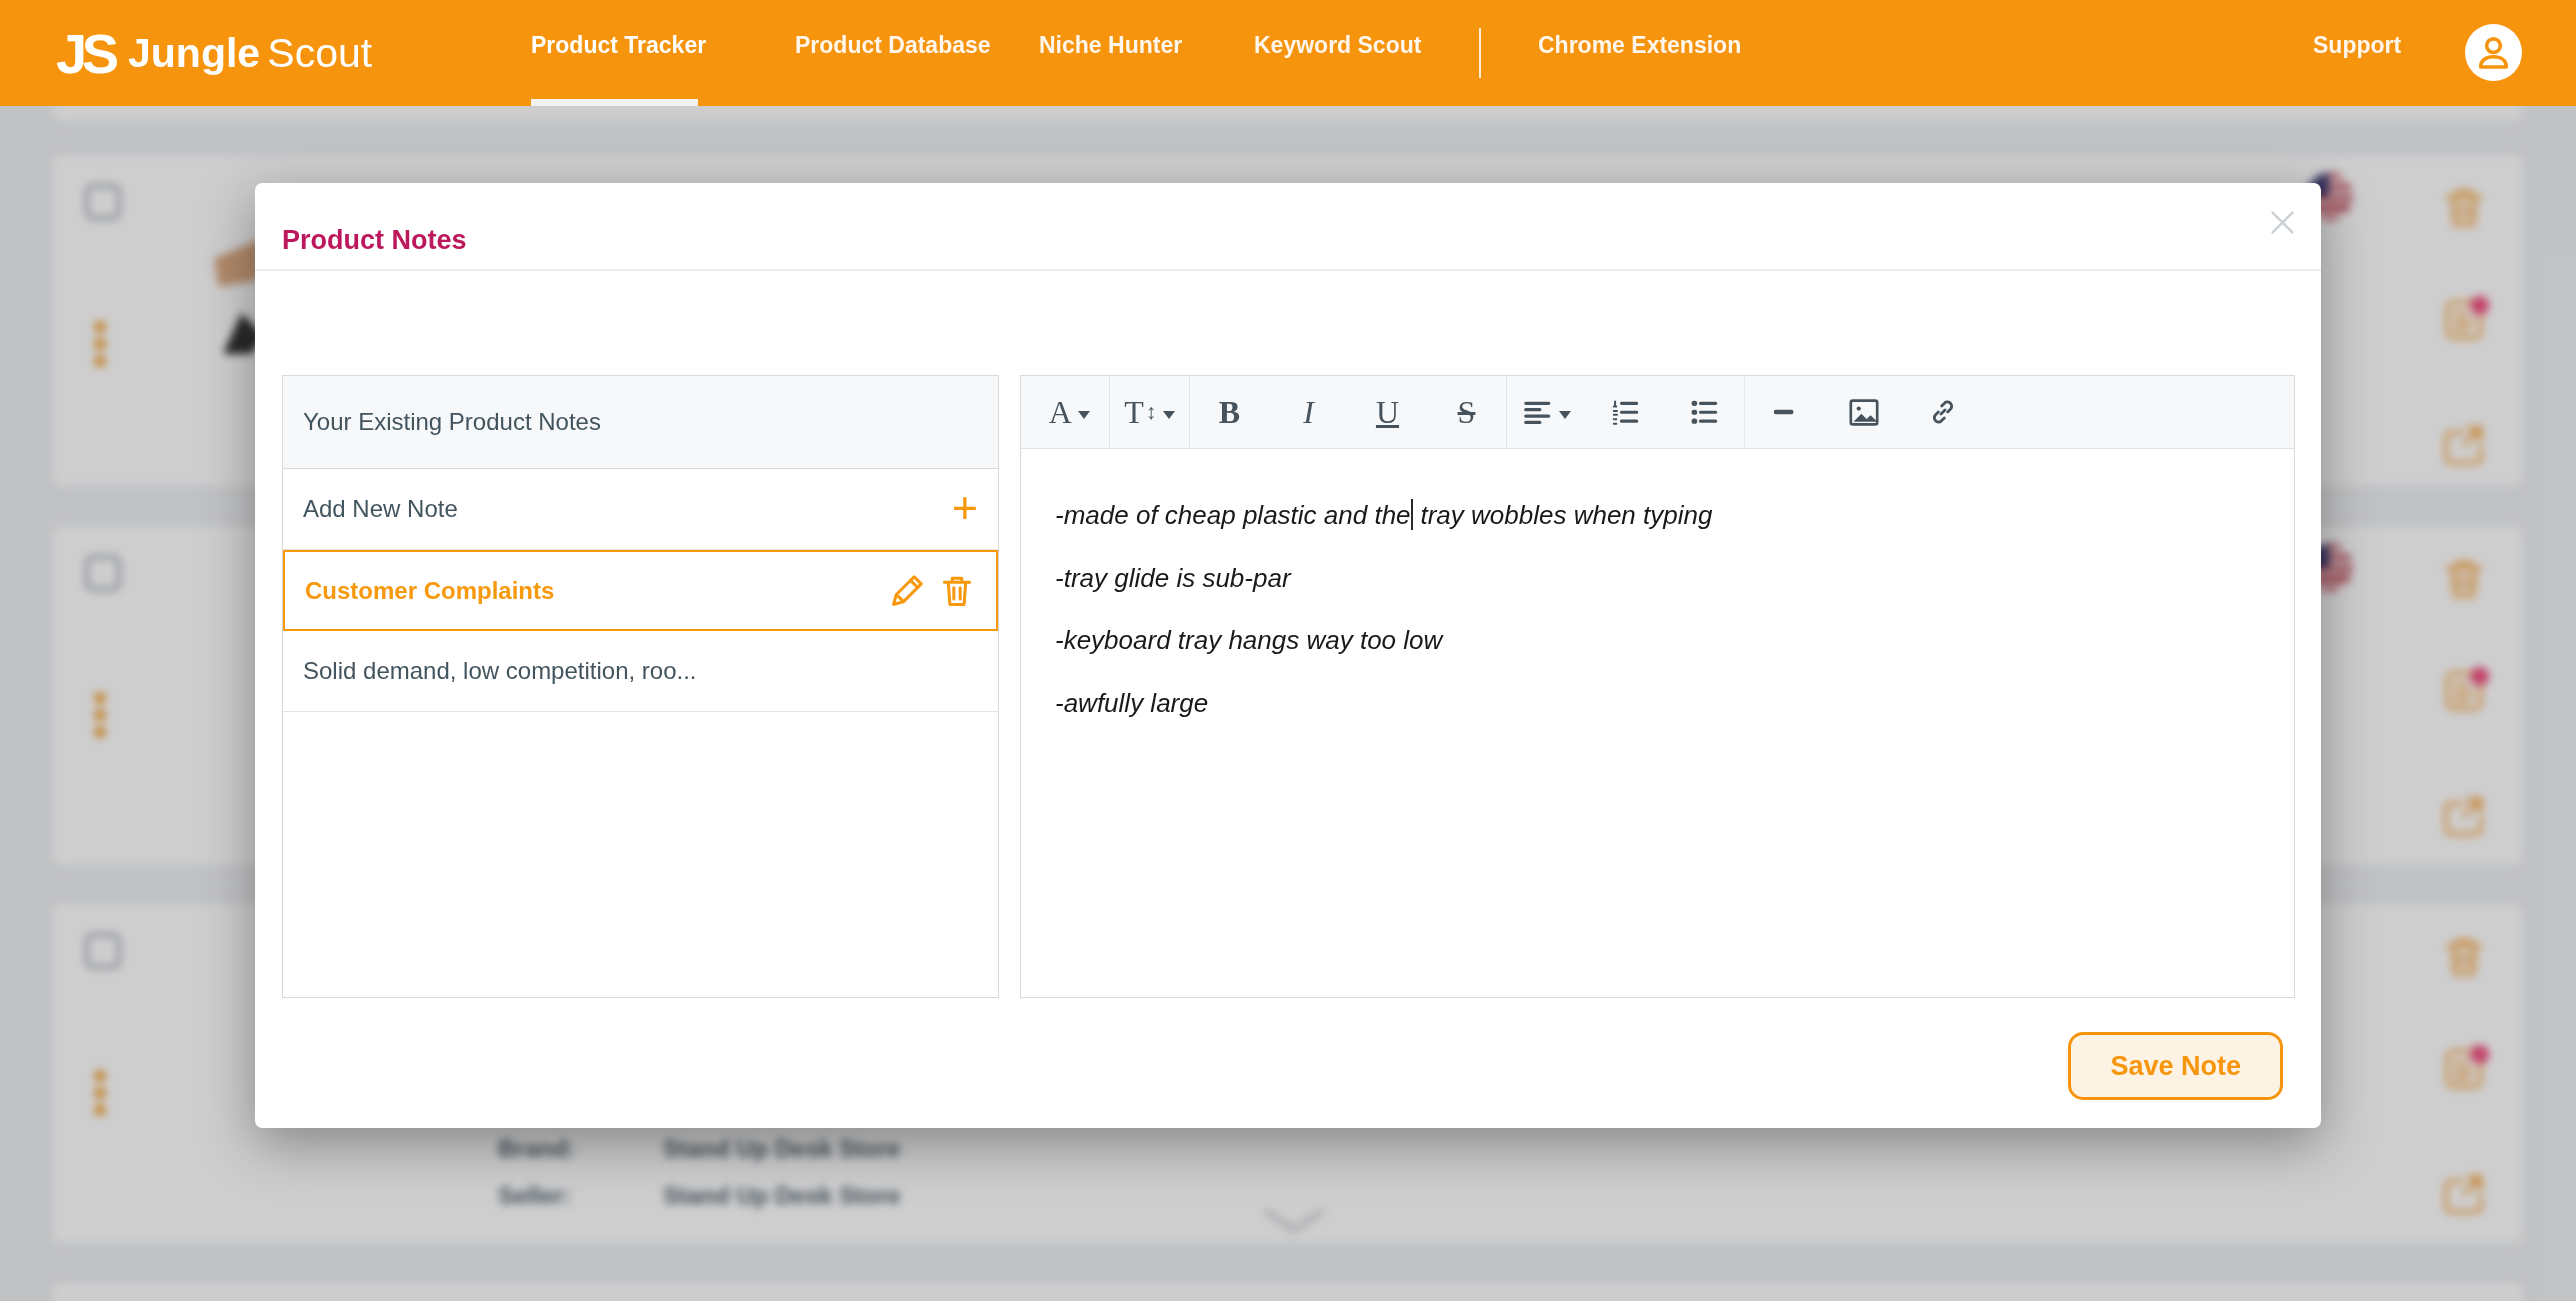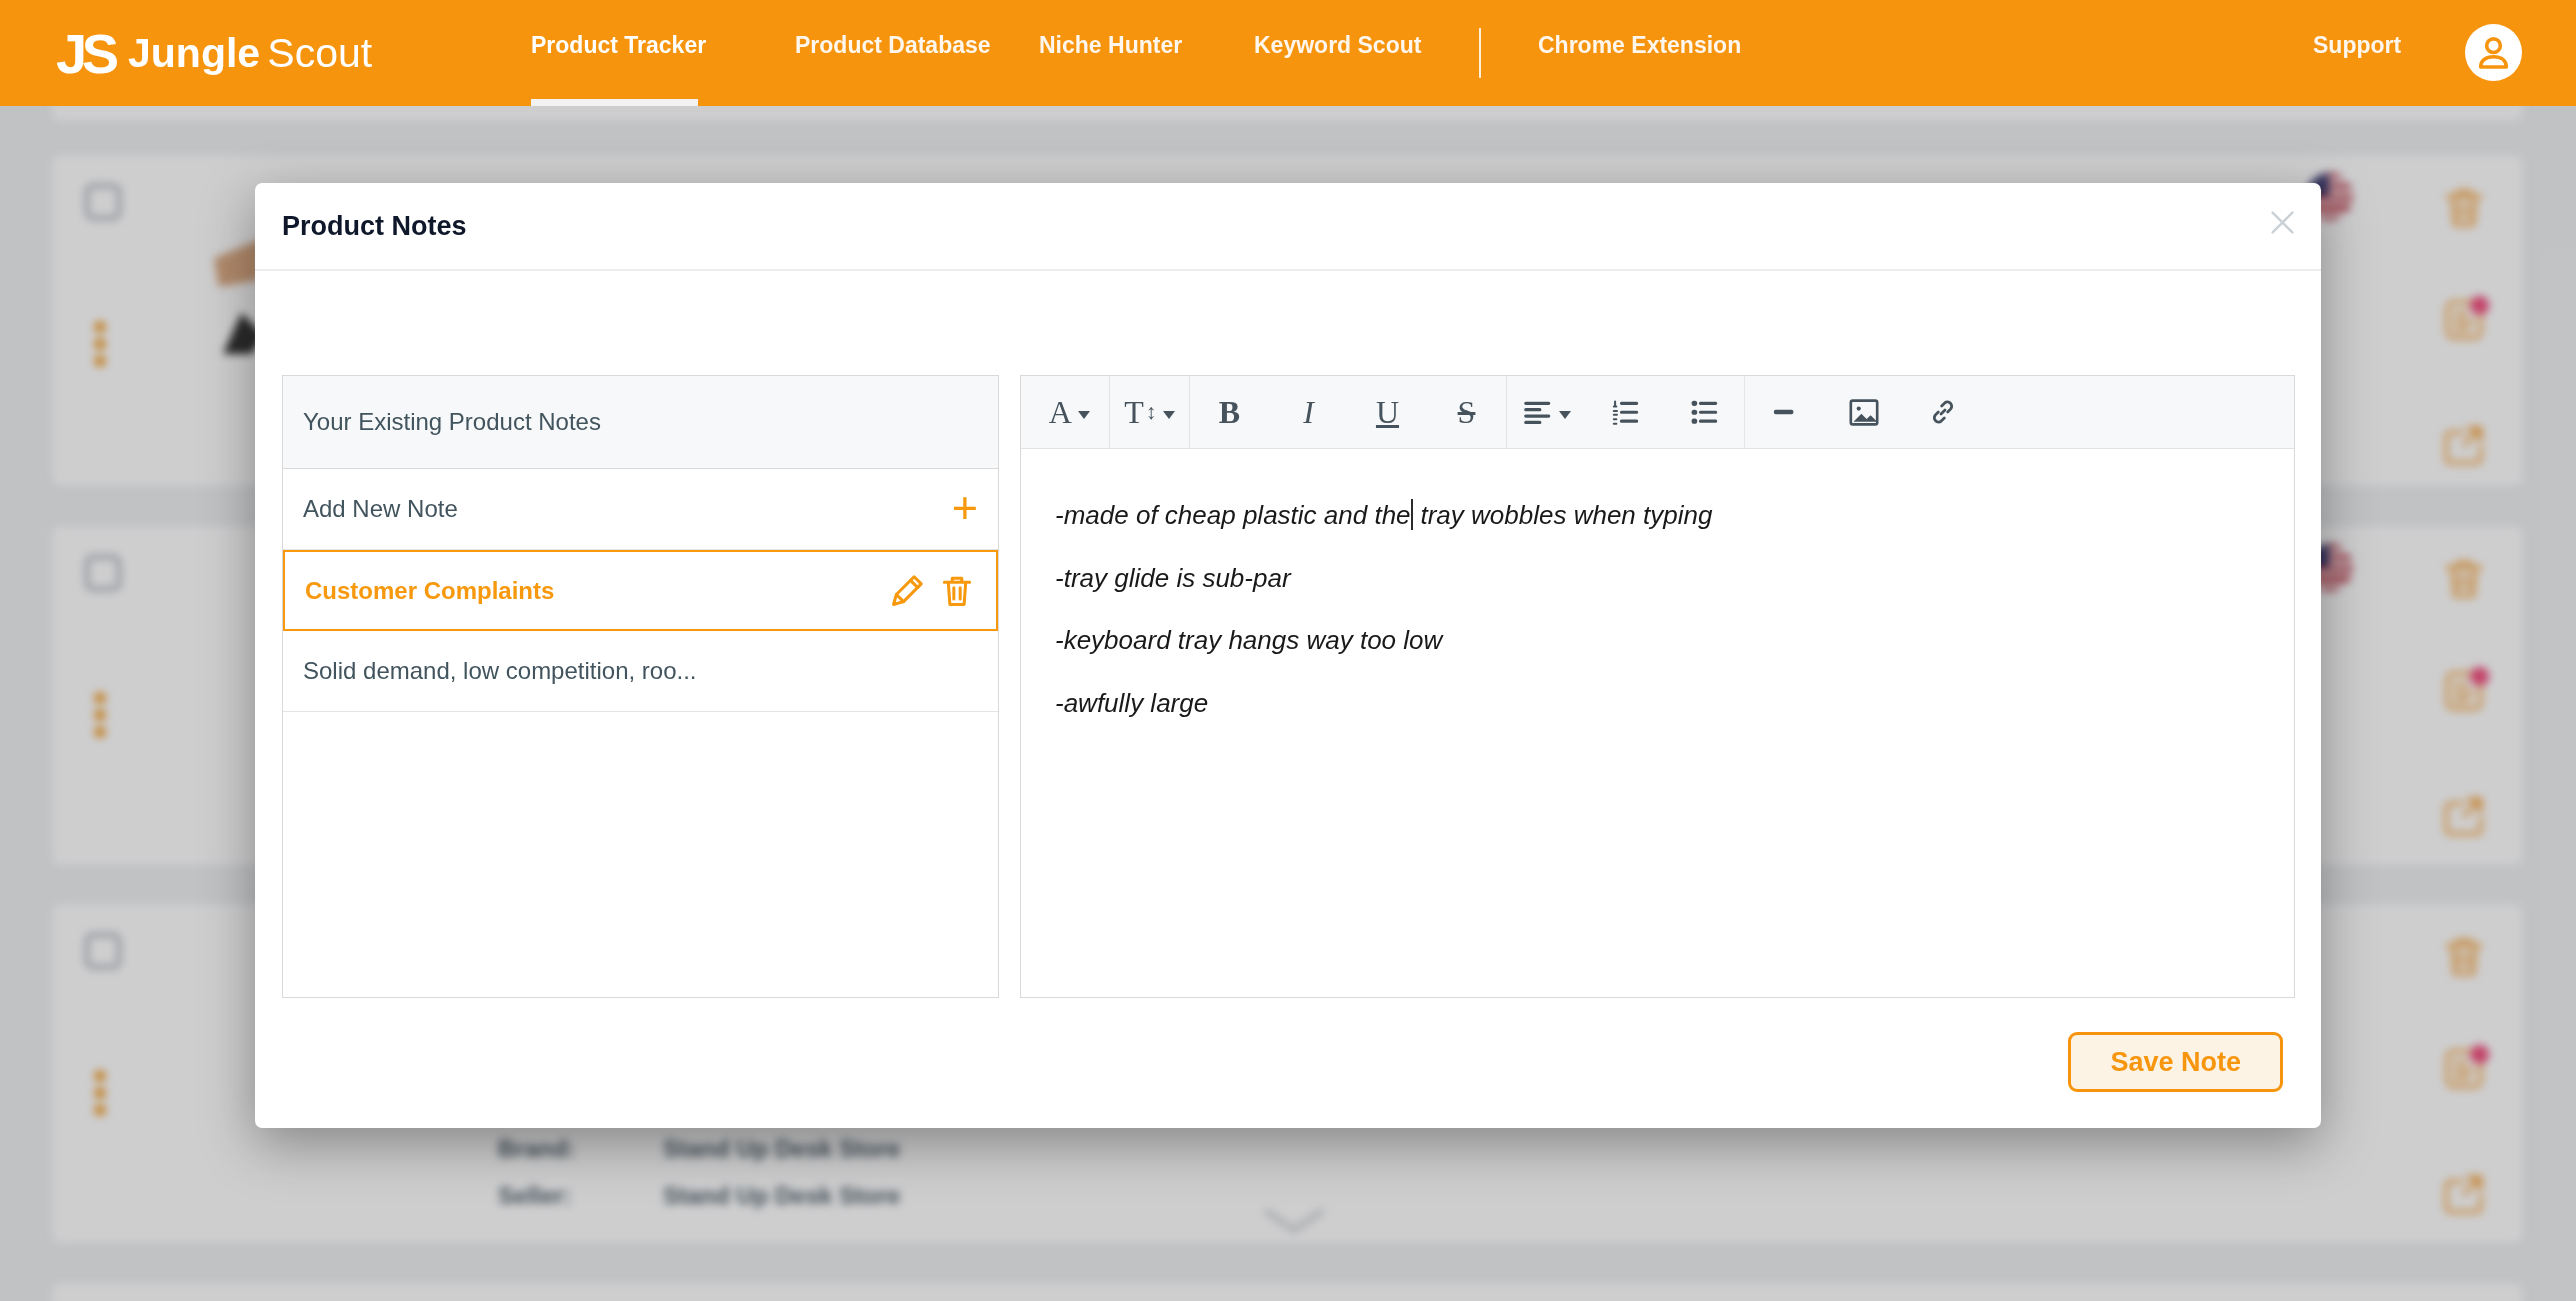--- a/index.html
+++ b/index.html
@@ -45,22 +45,22 @@
               font-size:23px; font-weight:600; color:rgba(255,255,255,0.93); cursor:pointer; }
   .nav-item.active { color:#fff; font-weight:700; }
   .nav-underline { position:absolute; left:531px; bottom:0; width:167px; height:7.2px; background:#F2F2F2; }
   .nav-divider { position:absolute; left:1479px; top:28px; width:1.8px; height:50px; background:rgba(255,255,255,0.85); }
   .avatar { position:absolute; left:2465px; top:24px; width:57px; height:57px; border-radius:50%;
             background:#fff; display:flex; align-items:center; justify-content:center; }
 
   
   .modal { position:absolute; left:255px; top:183px; width:2066px; height:945px; background:#fff;
            border-radius:7.2px; box-shadow:0 16px 54px rgba(0,0,0,0.35); z-index:40; }
-  .modal-title { position:absolute; left:27px; top:0; height:86px; display:flex; align-items:center;
-                 font-size:27px; font-weight:700; color:#0f172a; }
+  .modal-title { position:absolute; left:27px; top:14px; height:86px; display:flex; align-items:center;
+                 font-size:27px; font-weight:700; color:#be185d; }
   .modal-close { position:absolute; right:23px; top:23px; width:32px; height:32px; cursor:pointer;
                  display:flex; align-items:center; justify-content:center; }
   .modal-hr { position:absolute; left:0; top:86px; width:100%; height:1.8px; background:#ECECEC; }
   .modal-desc { position:absolute; left:27px; top:124px; font-size:24px; color:#42545E; }
 
   .notes-panel { position:absolute; left:27px; top:192px; width:717px; height:623px;
                  border:1.8px solid #D9D9D9; background:#fff; }
   .np-header { height:93px; background:#F7F8F9; border-bottom:1.8px solid #D9D9D9;
                display:flex; align-items:center; padding-left:20px;
                font-size:24px; font-weight:500; color:#42545E; }
@@ -85,22 +85,22 @@
   .tb-letter.italic { font-style:italic; }
   .tb-letter.under { text-decoration:underline; }
   .tb-letter.strike { text-decoration:line-through; }
   .tb-caret { width:0; height:0; border-left:6.3px solid transparent; border-right:6.3px solid transparent;
               border-top:8px solid #46535C; margin-left:6.3px; margin-top:5.4px; }
   .tb-updown { font-size:21.5px; margin-left:1.8px; }
   .editor-content { padding:50px 34px; cursor:text;font-style:italic; }
   .editor-content p { font-size:26px; color:#191919; line-height:32px; margin-bottom:30.5px; }
   .caret-bar { display:inline-block; width:2.7px; height:30.5px; background:#2B2B2B; vertical-align:-5.4px; }
 
-  .save-btn { position:absolute; right:38px; top:849px; height:60px; padding:0 39px;
-              background:#FCF3E5; border:3.6px solid #F7940D; border-radius:9px;
+  .save-btn { position:absolute; right:38px; top:849px; height:68px; padding:0 39px;
+              background:#FCF3E5; border:3.6px solid #F7940D; border-radius:15px;
               font-size:27px; font-weight:700; color:#F7950C; cursor:pointer;
               display:flex; align-items:center; justify-content:center;
               font-family:"Liberation Sans", sans-serif; }
 </style>
 </head>
 <body>
 
 <div class="stage">
 
   <div class="bg-layer">

